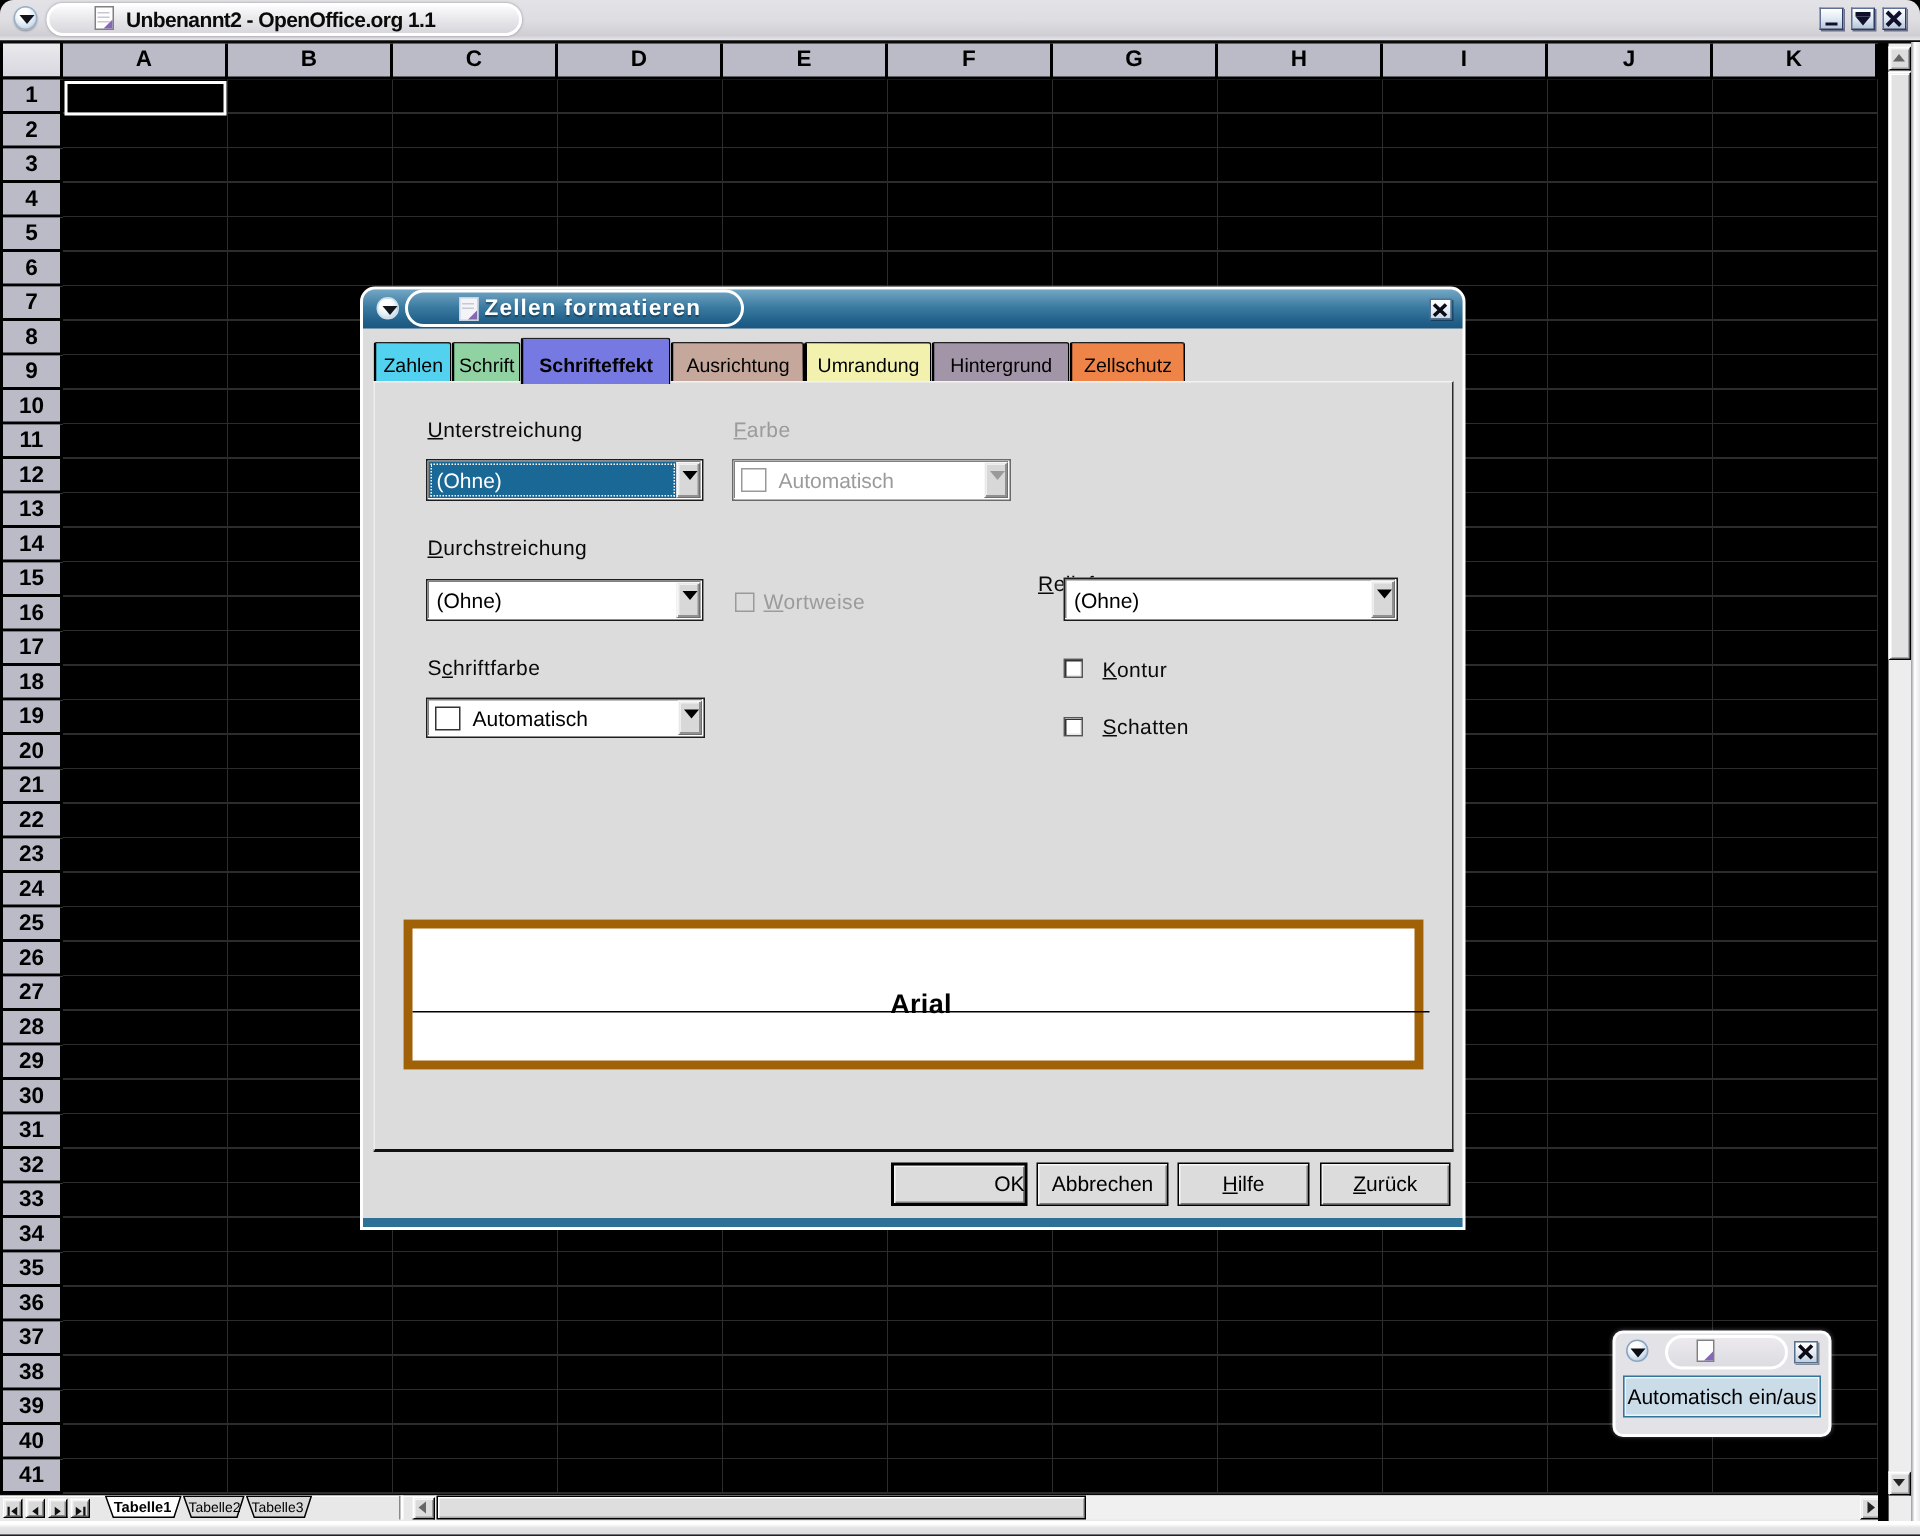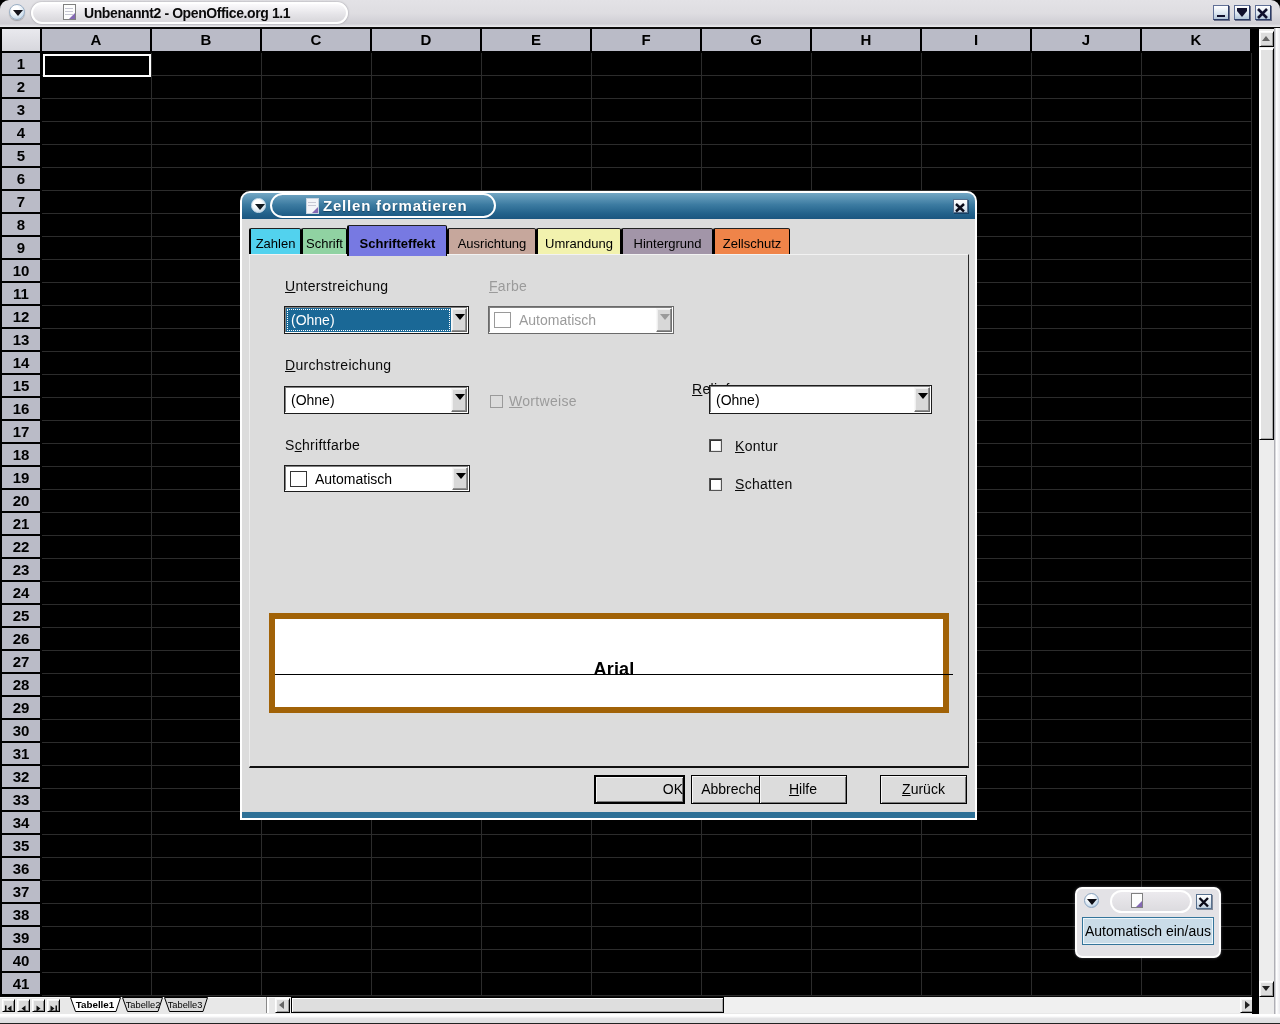--- a/index.html
+++ b/index.html
@@ -361,21 +361,21 @@
     <div class="abs chk" style="left:467px; top:285px;"></div>
     <div class="abs lbl" style="left:493px; top:283px;"><u>S</u>chatten</div>
 
     <div class="abs" style="left:27px; top:420px; width:680px; height:100px; background:#fff; border:6px solid #a16207; z-index:6;">
       <div class="abs" style="left:0; top:55px; width:678px; height:1px; background:#000;"></div>
       <div class="abs" style="left:0; top:40px; width:678px; height:16px; text-align:center; font-size:18px; font-weight:bold; color:#000; letter-spacing:0.2px;">Arial</div>
     </div>
 
     <div class="abs btn" id="btn-ok" style="left:352px; width:91px;">OK</div>
     <div class="abs btn" style="left:449px; width:88px;">Abbrechen</div>
-    <div class="abs btn" style="left:517px; width:88px;"><u>H</u>ilfe</div>
+    <div class="abs btn" style="left:543px; width:88px;"><u>H</u>ilfe</div>
     <div class="abs btn" style="left:638px; width:87px;"><u>Z</u>urück</div>
     <div class="abs" id="dlg-bluestrip"></div>
   </div>
 
   <div class="abs" id="mini">
     <div class="abs" id="mini-pill"></div>
     <div class="abs" id="mini-circle">
         <div class="abs tri"></div>
       </div>
     <div class="abs docicon" style="left:54px; top:4px; width:12px; height:15px;">

